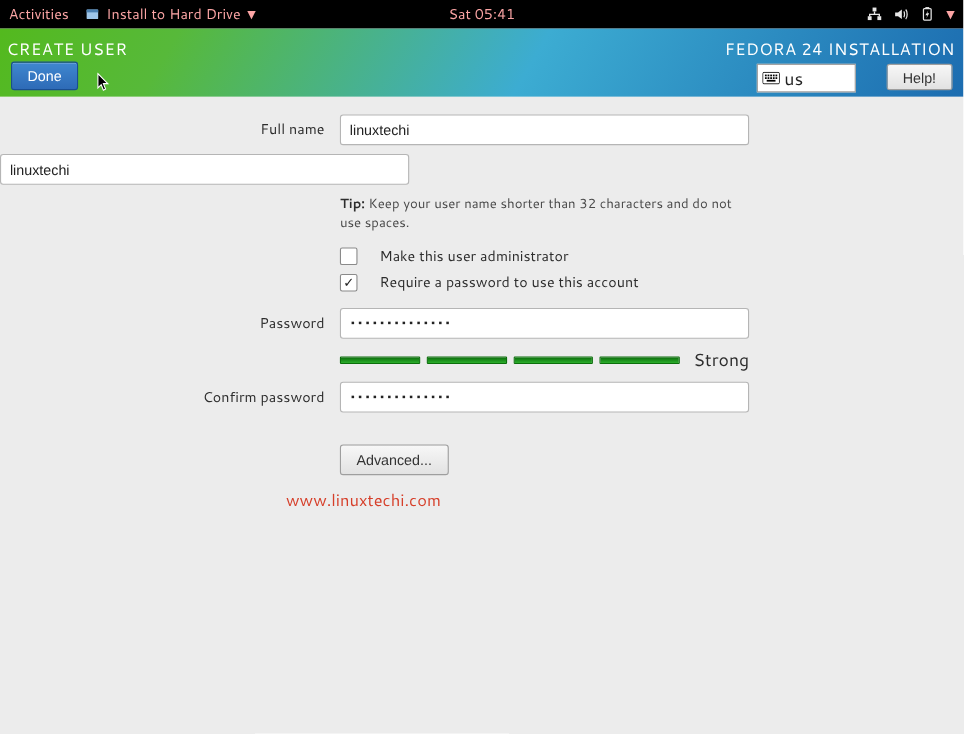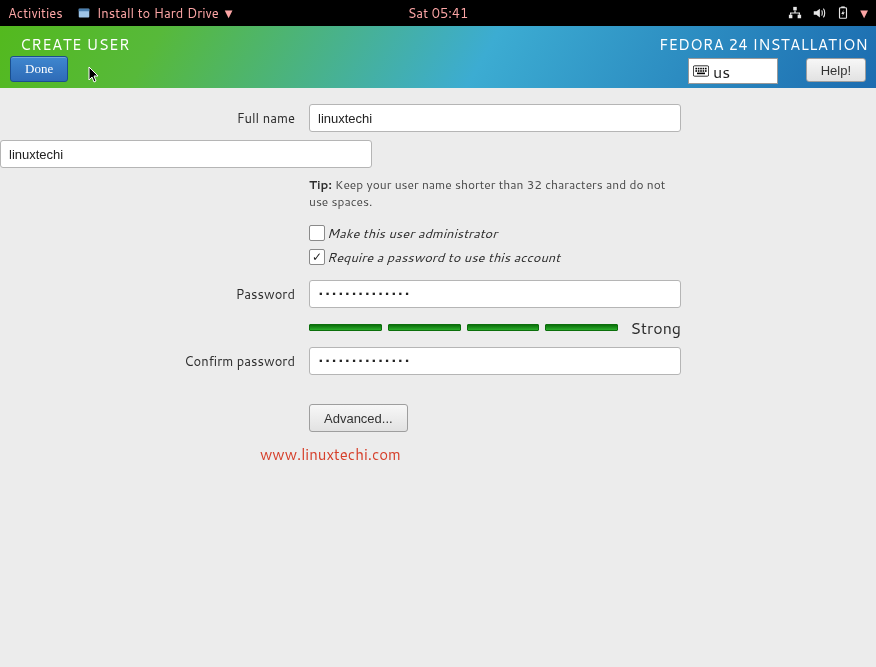--- a/index.html
+++ b/index.html
@@ -9,37 +9,37 @@
   #topbar{height:26px;background:#000;color:#fca5a5;font-size:13px;display:flex;align-items:center;padding:0 8px;}
   #topbar .left{display:flex;align-items:center;gap:14px;}
   #topbar .center{position:absolute;left:0;right:0;text-align:center;pointer-events:none;}
   #topbar .right{margin-left:auto;display:flex;align-items:center;gap:10px;}
   #topbar .app{display:flex;align-items:center;gap:6px;}
   #topbar .tri{font-size:10px;}
   .sysicon svg{width:14px;height:14px;fill:#e6e6e6;display:block;}
 
   
   #header{height:62px;background:linear-gradient(120deg,#53b91e 0%,#57b93a 18%,#3cacd2 55%,#1c6cb0 100%);position:relative;color:#fff;}
-  #header .title{position:absolute;left:20px;top:8px;font-size:15px;letter-spacing:.5px;}
-  #header .done{position:absolute;left:10px;top:30px;height:26px;padding:0 14px;font-size:13px;color:#fff;background:linear-gradient(#3f87cf,#2e6bb7);border:1px solid #1a4e8f;border-radius:3px;box-shadow:inset 0 1px rgba(255,255,255,.25);cursor:pointer;font-family:Liberation Serif, serif;}
+  #header .title{position:absolute;left:6px;top:8px;font-size:15px;letter-spacing:.5px;}
+  #header .done{position:absolute;left:10px;top:30px;height:26px;padding:0 14px;font-size:13px;color:#fff;background:linear-gradient(#3f87cf,#2e6bb7);border:1px solid #1a4e8f;border-radius:3px;box-shadow:inset 0 1px rgba(255,255,255,.25);cursor:pointer;}
   #header .install{position:absolute;right:8px;top:8px;font-size:15px;letter-spacing:.3px;}
   #header .kbd{position:absolute;right:98px;top:32px;width:80px;height:24px;background:#fff;border:1px solid #999;display:flex;align-items:center;gap:4px;padding:0 4px;font-size:16px;color:#222;}
   #header .kbd svg{width:16px;height:12px;}
   #header .help{position:absolute;right:10px;top:32px;height:24px;padding:0 14px;font-size:13px;color:#333;background:linear-gradient(#f7f7f7,#e2e2e2);border:1px solid #9e9e9e;border-radius:3px;cursor:pointer;}
 
   
   #body{background:#ececec;height:calc(667px - 26px - 62px);padding-top:16px;position:relative;}
   .row{display:flex;align-items:center;margin-bottom:8px;}
   .lab{width:295px;text-align:right;padding-right:14px;font-size:13px;color:#2d2d2d;}
   .field{width:372px;}
   .tin{width:100%;height:28px;border:1px solid #b5b5b5;border-radius:3px;background:#fff;padding:0 8px;font-size:13px;color:#222;box-sizing:border-box;}
   .pwdots{font-size:18px;letter-spacing:1px;line-height:24px;}
   .tip{font-size:12px;color:#4a4a4a;}
   .tip b{color:#2d2d2d;}
-  .chkrow{display:flex;align-items:center;gap:2px;font-size:13px;color:#2d2d2d;margin:6px 0;font-style:italic;}
+  .chkrow{display:flex;align-items:center;gap:20px;font-size:13px;color:#2d2d2d;margin:6px 0;}
   .chkbox{width:14px;height:14px;border:1px solid #8a8a8a;border-radius:2px;background:#fff;display:flex;align-items:center;justify-content:center;}
   .chkbox.checked::after{content:"✓";font-size:12px;line-height:1;color:#222;}
   .meter{display:flex;gap:6px;align-items:center;}
   .seg{height:5px;flex:1;background:linear-gradient(#0b6f0b,#2cae2c);border:1px solid #0b6f0b;border-radius:1px;}
   .strength{font-size:16px;color:#2d2d2d;margin-left:6px;}
   .adv{height:28px;padding:0 14px;font-size:13px;color:#333;background:linear-gradient(#f7f7f7,#e2e2e2);border:1px solid #9e9e9e;border-radius:3px;cursor:pointer;margin-top:21px;}
   .watermark{position:absolute;left:260px;top:356px;color:#d63f2a;font-size:15px;}
 
   .cursor{position:absolute;left:88px;top:66px;pointer-events:none;}
   .cursor svg{width:14px;height:18px;}

